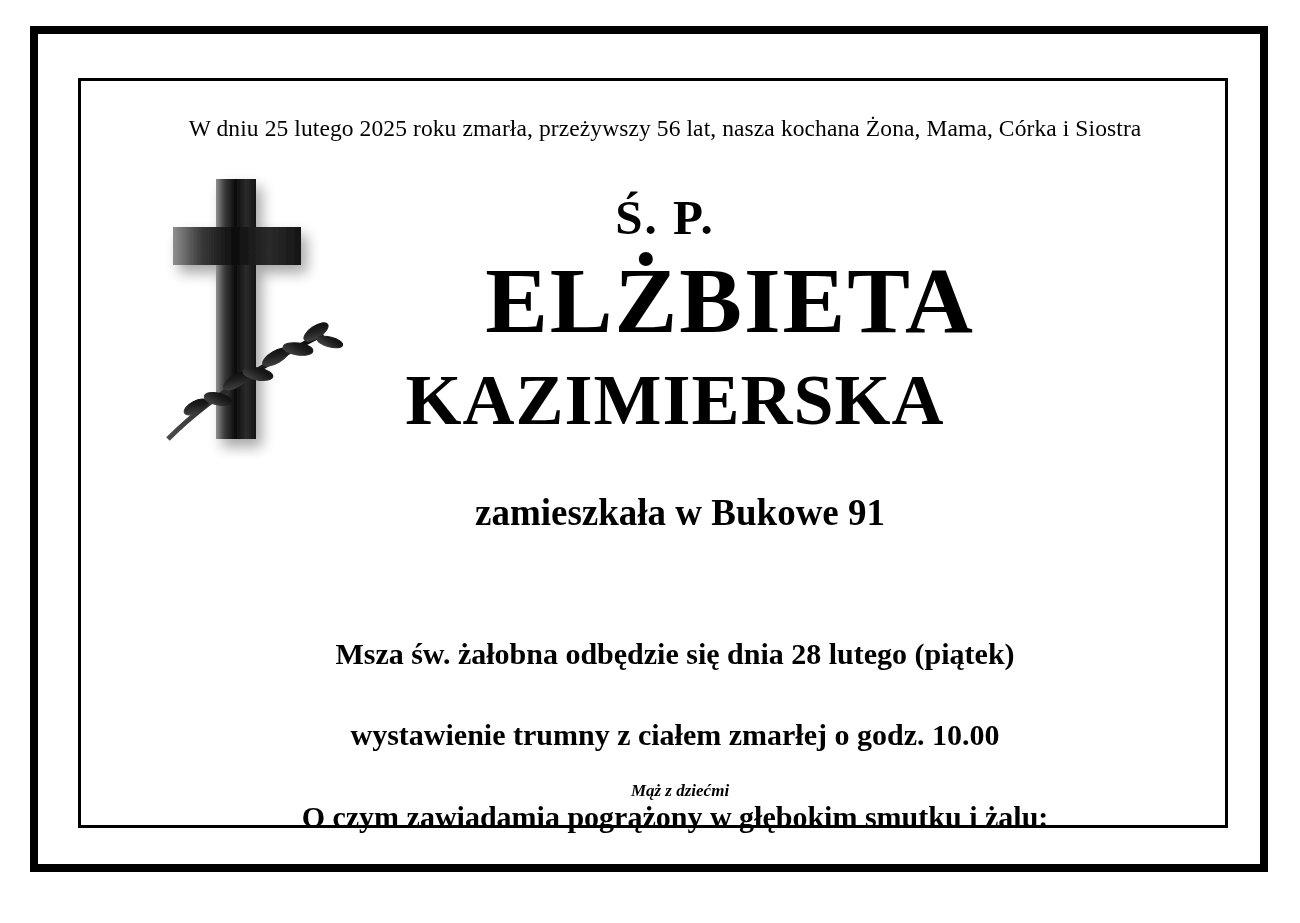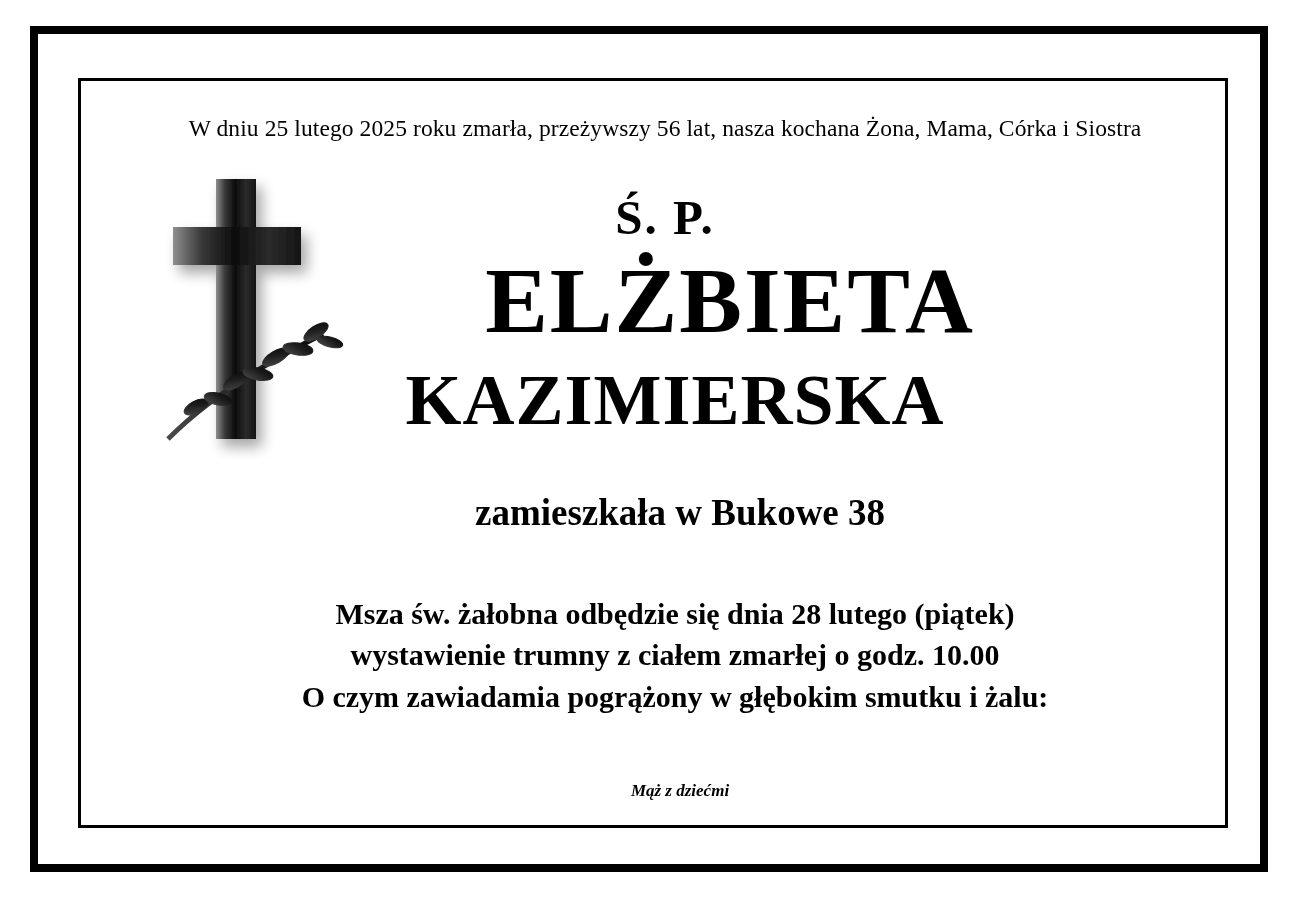--- a/index.html
+++ b/index.html
@@ -122,20 +122,21 @@
     right: 0;
     top: 512px;
     font-size: 30px;
     font-weight: bold;
     line-height: 1.38;
     padding-left: 20px;
     box-sizing: border-box;
   }
   .service-block div {
     white-space: nowrap;
+    margin-top: 40px;
   }
 
   .signature {
     position: absolute;
     left: 0;
     right: 0;
     top: 700px;
     font-size: 17px;
     font-weight: bold;
     font-style: italic;
@@ -224,21 +225,21 @@
         </div>
 
         <div class="intro-line">W dniu 25 lutego 2025 roku zmarła, przeżywszy 56 lat, nasza kochana Żona, Mama, Córka i Siostra</div>
 
         <div class="sp-line">Ś. P.</div>
 
         <div class="first-name">ELŻBIETA</div>
 
         <div class="last-name">KAZIMIERSKA</div>
 
-        <div class="residence">zamieszkała w Bukowe 38</div>
+        <div class="residence">zamieszkała w Bukowe 91</div>
 
         <div class="service-block">
           <div>Msza św. żałobna odbędzie się dnia 28 lutego (piątek)</div>
           <div>wystawienie trumny z ciałem zmarłej o godz. 10.00</div>
           <div>O czym zawiadamia pogrążony w głębokim smutku i żalu:</div>
         </div>
 
         <div class="signature">Mąż z dziećmi</div>
 
       </div>

